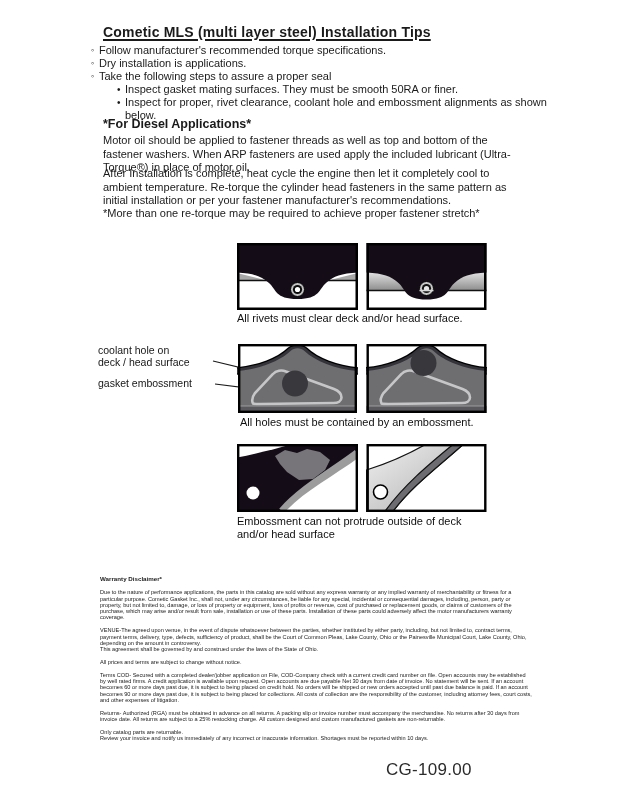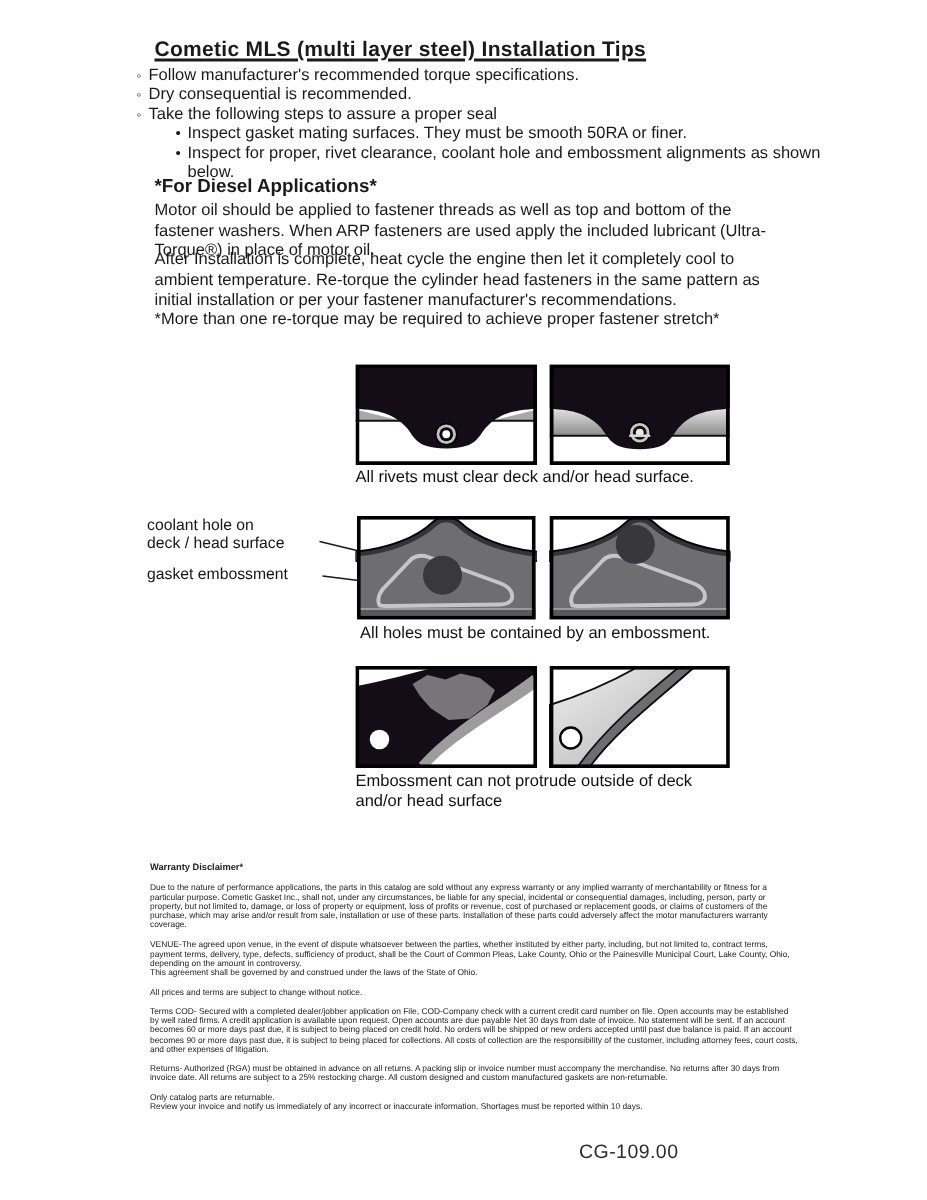--- a/index.html
+++ b/index.html
@@ -38,37 +38,37 @@
   .cap2{left:240px;top:416px;white-space:nowrap;}
   .cap3{left:237px;top:515px;width:245px;}
   .ann{width:114px;left:98px;text-align:left;font-size:10.5px;line-height:11.5px;color:#161616;}
   .ann1{top:345px;}
   .ann2{top:378px;}
   .leader{left:210px;top:352px;}
   .fineprint{left:100px;top:576px;width:432px;font-size:5.6px;line-height:6.3px;color:#222222;}
   .fineprint .fp-h{font-size:6.2px;font-weight:bold;margin:0 0 7px 0;}
   .fineprint p{margin:0 0 6.5px 0;}
   .fineprint p.tight{margin:0;}
-  .page-code{left:386px;top:760px;font-size:13px;color:#2b2b2b;letter-spacing:.3px;white-space:nowrap;}
+  .page-code{left:386px;top:760px;font-size:17px;color:#2b2b2b;letter-spacing:.3px;white-space:nowrap;}
 </style>
 </head>
 <body>
 
 <div class="page">
 
   <div class="abs doc-title">Cometic MLS (multi layer steel) Installation Tips</div>
 
   <div class="abs tips">
     <div class="tip-row">
       <span class="mark">◦</span>
       <span>Follow manufacturer's recommended torque specifications.</span>
     </div>
     <div class="tip-row">
       <span class="mark">◦</span>
-      <span>Dry consequential is recommended.</span>
+      <span>Dry installation is applications.</span>
     </div>
     <div class="tip-row">
       <span class="mark">◦</span>
       <span>Take the following steps to assure a proper seal</span>
     </div>
     <div class="tip-row sub">
       <span class="mark">•</span>
       <span>Inspect gasket mating surfaces.  They must be smooth 50RA or finer.</span>
     </div>
     <div class="tip-row sub">

